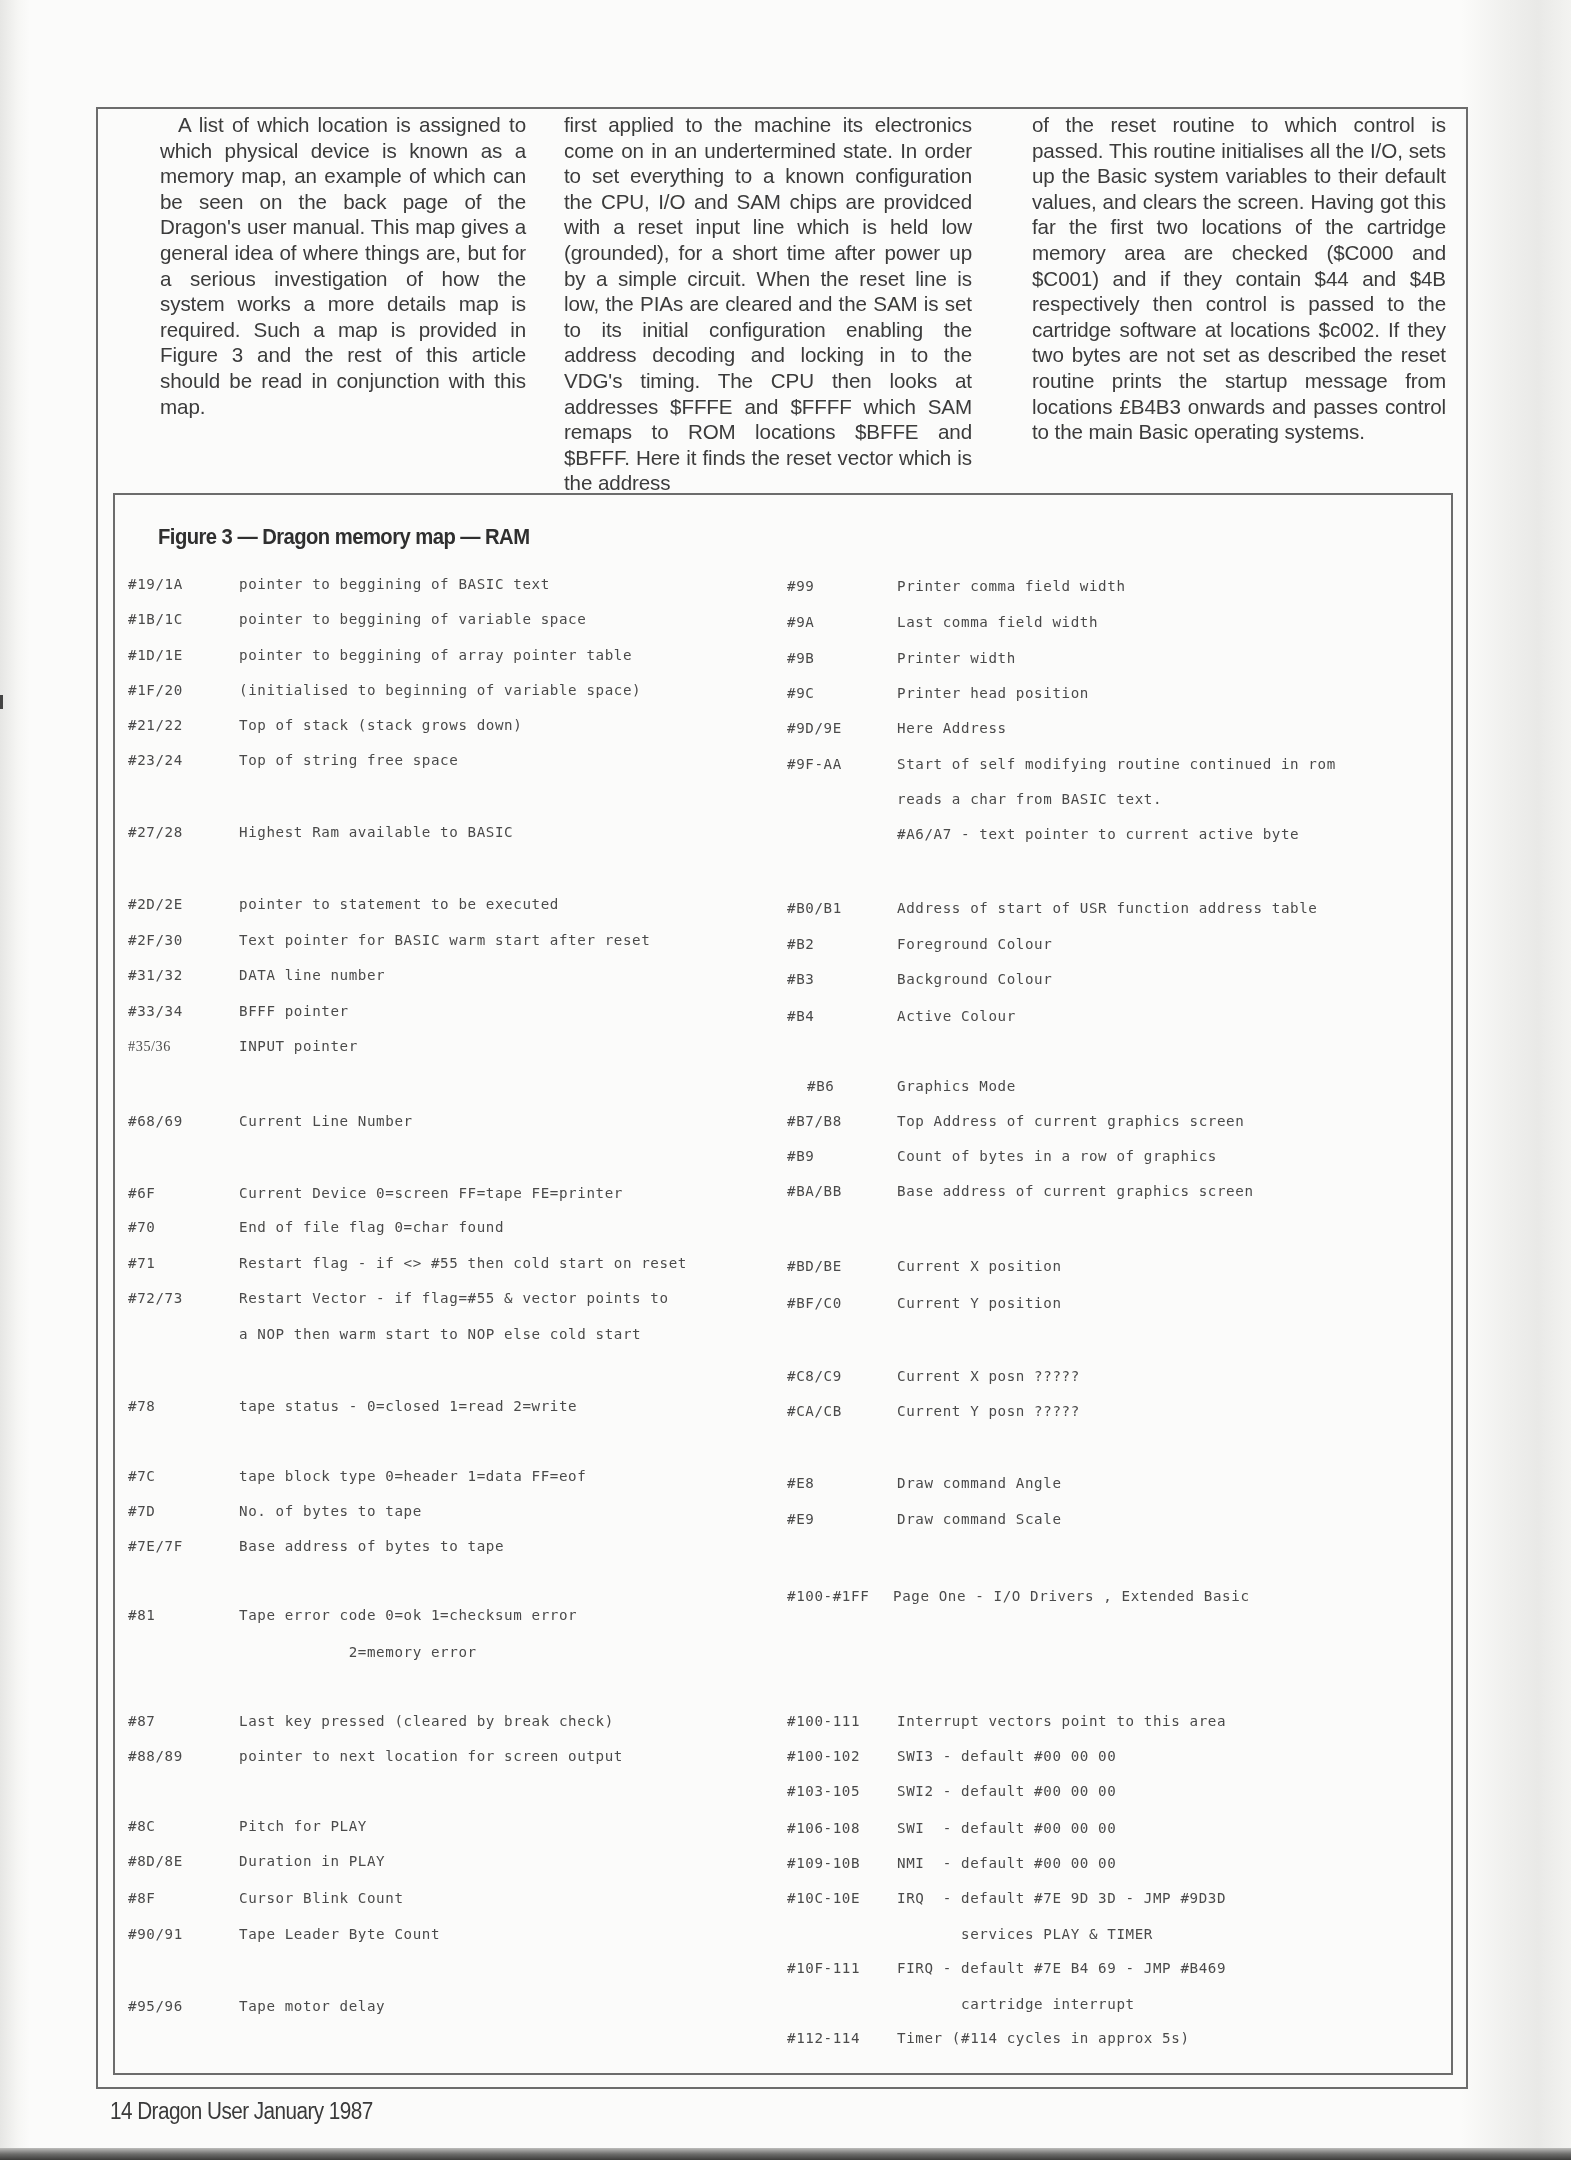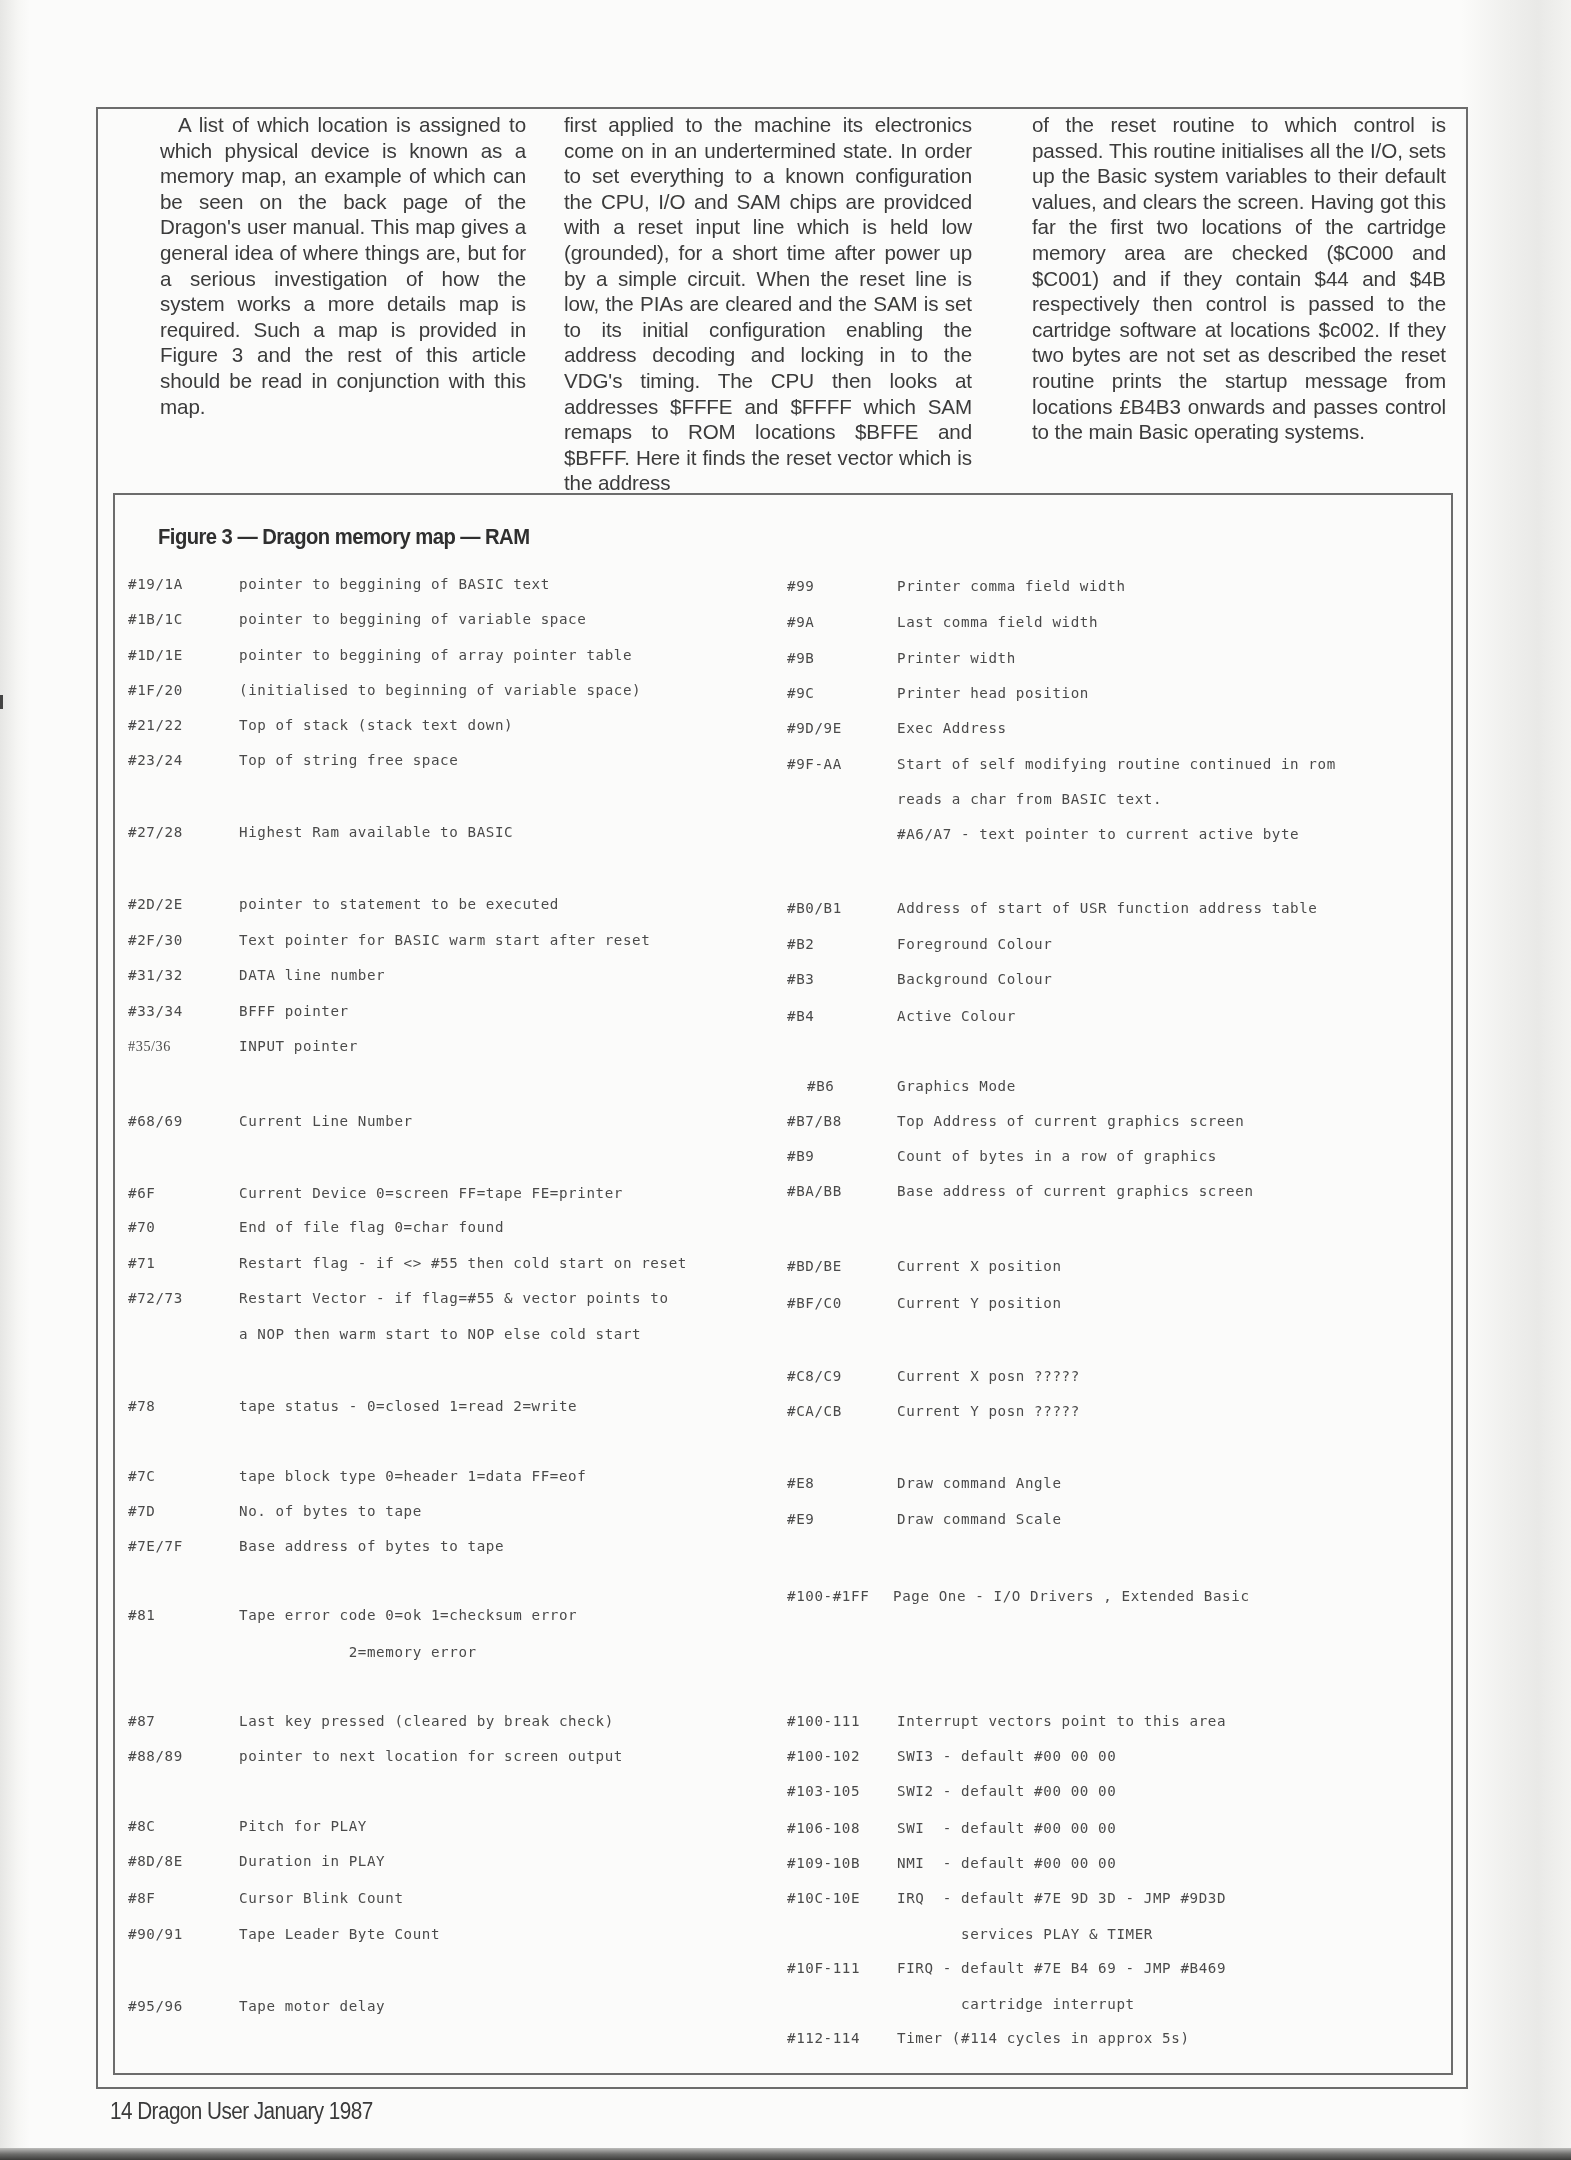--- a/index.html
+++ b/index.html
@@ -86,21 +86,21 @@
 </div>
 
 <div class="figure-box"></div>
 <div class="figure-title">Figure 3 — Dragon memory map — RAM</div>
 
 <div id="left-entries">
     <div class="entry" style="top: 575px; left: 0px;"><span class="addr" style="left: 128px;">#19/1A</span><span class="desc" style="left: 239px;">pointer to beggining of BASIC text</span></div>
     <div class="entry" style="top: 610px; left: 0px;"><span class="addr" style="left: 128px;">#1B/1C</span><span class="desc" style="left: 239px;">pointer to beggining of variable space</span></div>
     <div class="entry" style="top: 646px; left: 0px;"><span class="addr" style="left: 128px;">#1D/1E</span><span class="desc" style="left: 239px;">pointer to beggining of array pointer table</span></div>
     <div class="entry" style="top: 681px; left: 0px;"><span class="addr" style="left: 128px;">#1F/20</span><span class="desc" style="left: 239px;">(initialised to beginning of variable space)</span></div>
-    <div class="entry" style="top: 716px; left: 0px;"><span class="addr" style="left: 128px;">#21/22</span><span class="desc" style="left: 239px;">Top of stack (stack text down)</span></div>
+    <div class="entry" style="top: 716px; left: 0px;"><span class="addr" style="left: 128px;">#21/22</span><span class="desc" style="left: 239px;">Top of stack (stack grows down)</span></div>
     <div class="entry" style="top: 751px; left: 0px;"><span class="addr" style="left: 128px;">#23/24</span><span class="desc" style="left: 239px;">Top of string free space</span></div>
     <div class="entry" style="top: 823px; left: 0px;"><span class="addr" style="left: 128px;">#27/28</span><span class="desc" style="left: 239px;">Highest Ram available to BASIC</span></div>
     <div class="entry" style="top: 895px; left: 0px;"><span class="addr" style="left: 128px;">#2D/2E</span><span class="desc" style="left: 239px;">pointer to statement to be executed</span></div>
     <div class="entry" style="top: 931px; left: 0px;"><span class="addr" style="left: 128px;">#2F/30</span><span class="desc" style="left: 239px;">Text pointer for BASIC warm start after reset</span></div>
     <div class="entry" style="top: 966px; left: 0px;"><span class="addr" style="left: 128px;">#31/32</span><span class="desc" style="left: 239px; text-align: center;">DATA line number</span></div>
     <div class="entry" style="top: 1002px; left: 0px;"><span class="addr" style="left: 128px;">#33/34</span><span class="desc" style="left: 239px;">BFFF pointer</span></div>
     <div class="entry" style="top: 1037px; left: 0px;"><span class="addr" style="left: 128px; font-family: Liberation Serif, serif;">#35/36</span><span class="desc" style="left: 239px;">INPUT pointer</span></div>
     <div class="entry" style="top: 1112px; left: 0px;"><span class="addr" style="left: 128px;">#68/69</span><span class="desc" style="left: 239px;">Current Line Number</span></div>
     <div class="entry" style="top: 1184px; left: 0px;"><span class="addr" style="left: 128px;">#6F</span><span class="desc" style="left: 239px;">Current Device 0=screen FF=tape FE=printer</span></div>
     <div class="entry" style="top: 1218px; left: 0px;"><span class="addr" style="left: 128px;">#70</span><span class="desc" style="left: 239px;">End of file flag 0=char found</span></div>
@@ -119,21 +119,21 @@
     <div class="entry" style="top: 1852px; left: 0px;"><span class="addr" style="left: 128px;">#8D/8E</span><span class="desc" style="left: 239px;">Duration in PLAY</span></div>
     <div class="entry" style="top: 1889px; left: 0px;"><span class="addr" style="left: 128px;">#8F</span><span class="desc" style="left: 239px;">Cursor Blink Count</span></div>
     <div class="entry" style="top: 1925px; left: 0px;"><span class="addr" style="left: 128px;">#90/91</span><span class="desc" style="left: 239px;">Tape Leader Byte Count</span></div>
     <div class="entry" style="top: 1997px; left: 0px;"><span class="addr" style="left: 128px;">#95/96</span><span class="desc" style="left: 239px;">Tape motor delay</span></div>
   </div>
 <div id="right-entries">
     <div class="entry" style="top: 577px; left: 0px;"><span class="addr" style="left: 787px;">#99</span><span class="desc" style="left: 897px;">Printer comma field width</span></div>
     <div class="entry" style="top: 613px; left: 0px;"><span class="addr" style="left: 787px;">#9A</span><span class="desc" style="left: 897px;">Last comma field width</span></div>
     <div class="entry" style="top: 649px; left: 0px;"><span class="addr" style="left: 787px;">#9B</span><span class="desc" style="left: 897px;">Printer width</span></div>
     <div class="entry" style="top: 684px; left: 0px;"><span class="addr" style="left: 787px;">#9C</span><span class="desc" style="left: 897px;">Printer head position</span></div>
-    <div class="entry" style="top: 719px; left: 0px;"><span class="addr" style="left: 787px;">#9D/9E</span><span class="desc" style="left: 897px;">Exec Address</span></div>
+    <div class="entry" style="top: 719px; left: 0px;"><span class="addr" style="left: 787px;">#9D/9E</span><span class="desc" style="left: 897px;">Here Address</span></div>
     <div class="entry" style="top: 755px; left: 0px;"><span class="addr" style="left: 787px;">#9F-AA</span><span class="desc" style="left: 897px;">Start of self modifying routine continued in rom</span></div>
     <div class="entry" style="top: 790px; left: 0px;"><span class="desc" style="left: 897px;">reads a char from BASIC text.</span></div>
     <div class="entry" style="top: 825px; left: 0px;"><span class="desc" style="left: 897px;">#A6/A7 - text pointer to current active byte</span></div>
     <div class="entry" style="top: 899px; left: 0px;"><span class="addr" style="left: 787px;">#B0/B1</span><span class="desc" style="left: 897px;">Address of start of USR function address table</span></div>
     <div class="entry" style="top: 935px; left: 0px;"><span class="addr" style="left: 787px;">#B2</span><span class="desc" style="left: 897px;">Foreground Colour</span></div>
     <div class="entry" style="top: 970px; left: 0px;"><span class="addr" style="left: 787px;">#B3</span><span class="desc" style="left: 897px;">Background Colour</span></div>
     <div class="entry" style="top: 1007px; left: 0px;"><span class="addr" style="left: 787px;">#B4</span><span class="desc" style="left: 897px;">Active Colour</span></div>
     <div class="entry" style="top: 1077px; left: 0px;"><span class="addr" style="left: 787px; margin-left: 20px;">#B6</span><span class="desc" style="left: 897px;">Graphics Mode</span></div>
     <div class="entry" style="top: 1112px; left: 0px;"><span class="addr" style="left: 787px;">#B7/B8</span><span class="desc" style="left: 897px;">Top Address of current graphics screen</span></div>
     <div class="entry" style="top: 1147px; left: 0px;"><span class="addr" style="left: 787px;">#B9</span><span class="desc" style="left: 897px;">Count of bytes in a row of graphics</span></div>

